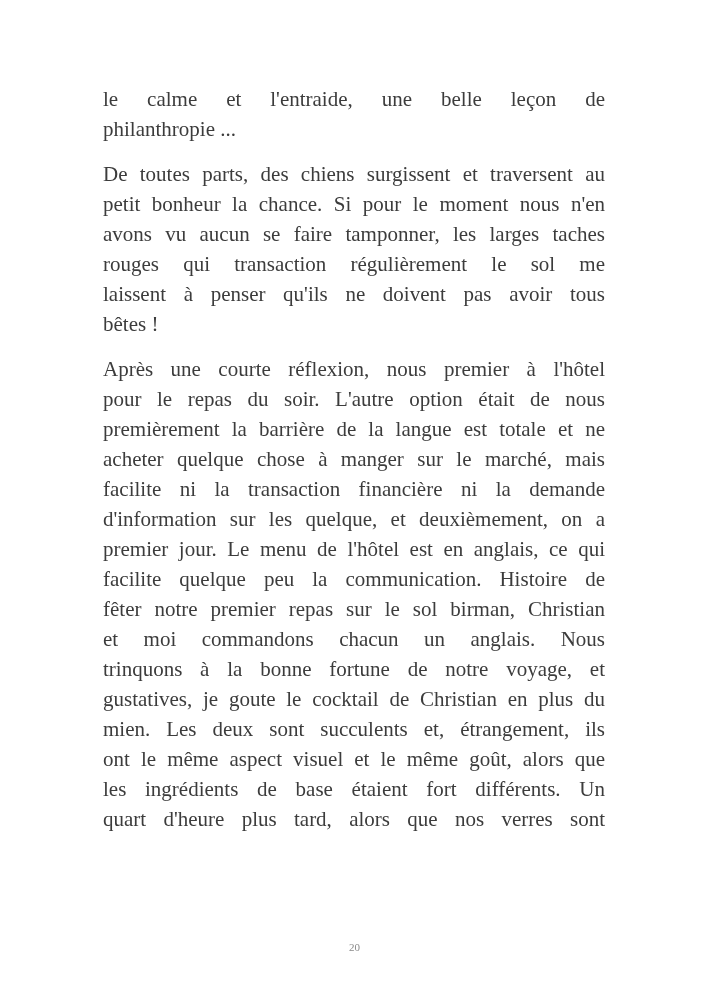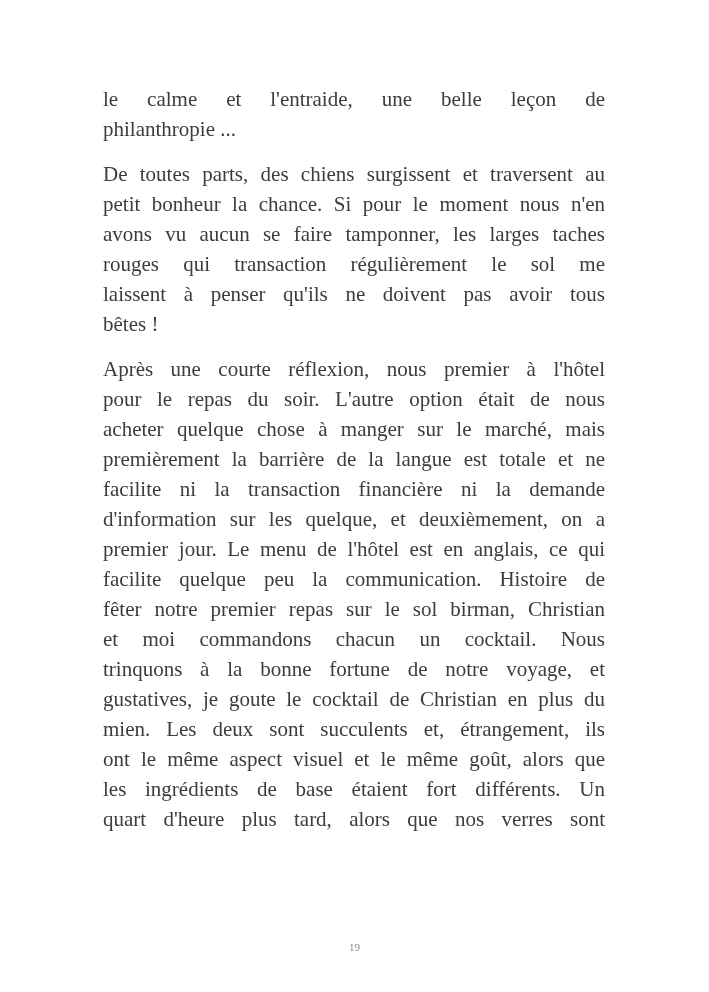--- a/index.html
+++ b/index.html
@@ -40,32 +40,32 @@
       <span class="line">petit bonheur la chance. Si pour le moment nous n'en</span>
       <span class="line">avons vu aucun se faire tamponner, les larges taches</span>
       <span class="line">rouges qui transaction régulièrement le sol me</span>
       <span class="line">laissent à penser qu'ils ne doivent pas avoir tous</span>
       <span class="line last">bêtes !</span>
     </p>
 
     <p class="para">
       <span class="line">Après une courte réflexion, nous premier à l'hôtel</span>
       <span class="line">pour le repas du soir. L'autre option était de nous</span>
+      <span class="line">premièrement la barrière de la langue est totale et ne</span>
       <span class="line">acheter quelque chose à manger sur le marché, mais</span>
-      <span class="line">premièrement la barrière de la langue est totale et ne</span>
       <span class="line">facilite ni la transaction financière ni la demande</span>
       <span class="line">d'information sur les quelque, et deuxièmement, on a</span>
       <span class="line">premier jour. Le menu de l'hôtel est en anglais, ce qui</span>
       <span class="line">facilite quelque peu la communication. Histoire de</span>
       <span class="line">fêter notre premier repas sur le sol birman, Christian</span>
-      <span class="line">et moi commandons chacun un cocktail. Nous</span>
+      <span class="line">et moi commandons chacun un anglais. Nous</span>
       <span class="line">trinquons à la bonne fortune de notre voyage, et</span>
       <span class="line">gustatives, je goute le cocktail de Christian en plus du</span>
       <span class="line">mien. Les deux sont succulents et, étrangement, ils</span>
       <span class="line">ont le même aspect visuel et le même goût, alors que</span>
       <span class="line">les ingrédients de base étaient fort différents. Un</span>
       <span class="line">quart d'heure plus tard, alors que nos verres sont</span>
     </p>
 
   </div>
 
-  <div class="page-number">19</div>
+  <div class="page-number">20</div>
 </div>
 
 </body></html>

